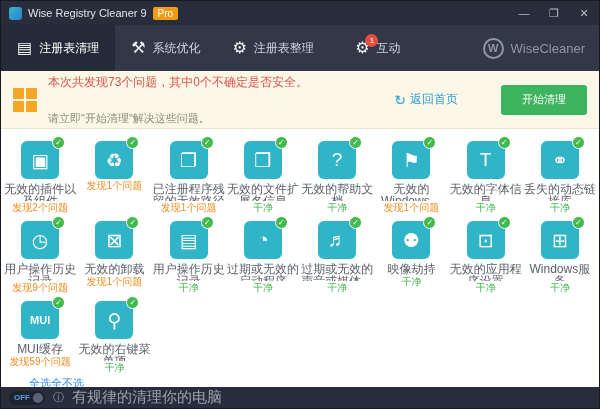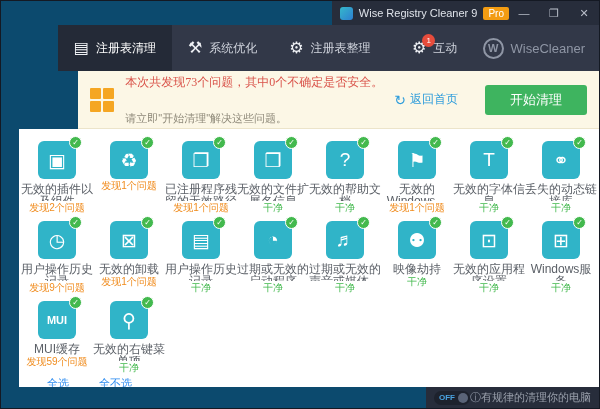--- a/index.html
+++ b/index.html
@@ -1,17 +1,17 @@
 <!DOCTYPE html>
 <html><head>
 <meta charset="utf-8">
 <style>
   * { margin:0; padding:0; box-sizing:border-box; }
   html,body { width:600px; height:409px; font-family:"Liberation Sans","DejaVu Sans",sans-serif; }
-  .window { width:600px; height:409px; display:flex; flex-direction:column; background:#0c4a6e; border:1px solid #141923; overflow:hidden;align-items:flex-end; }
+  .window { width:600px; height:409px; display:flex; flex-direction:column; background:#0c4a6e; border:1px solid #141923; overflow:hidden; }
 
   
   .titlebar { height:24px; background:#272d3b; display:flex; align-items:center; padding-left:8px; flex:0 0 auto; }
   .app-icon { width:13px; height:13px; border-radius:3px; background:linear-gradient(135deg,#35b8cb,#2d7fd1); }
   .title { color:#dfe3ea; font-size:11px; margin-left:6px; }
   .pro-badge { background:#f39c12; color:#fff; font-size:10px; height:13px; line-height:13px; padding:0 5px; border-radius:2px; margin-left:6px; }
   .tb-spacer { flex:1; }
   .ctrl { width:30px; height:24px; text-align:center; line-height:24px; color:#b8bdc8; font-size:11px; cursor:default; }
 
   
@@ -22,48 +22,48 @@
   .nav-badge { position:absolute; top:-6px; right:-9px; background:#e74c3c; min-width:13px; height:13px; border-radius:7px; color:#fff; font-size:8px; line-height:13px; text-align:center; padding:0 2px; }
   .brand { margin-left:auto; display:flex; align-items:center; gap:7px; padding-right:14px; color:#8f96a5; }
   .brand-circle { width:21px; height:21px; border:2px solid #8f96a5; border-radius:50%; text-align:center; line-height:17px; font-weight:bold; font-size:11px; }
   .brand-text { font-size:13px; }
 
   
   .summary { height:58px; background:#fcf7e6; border-bottom:1px solid #ece4ca; display:flex; align-items:center; padding:0 12px; gap:11px; flex:0 0 auto; }
   .grid-icon { width:24px; height:24px; display:grid; grid-template-columns:1fr 1fr; grid-template-rows:1fr 1fr; gap:2px; flex:0 0 auto; }
   .grid-icon span { background:#f5a623; border-radius:1px; }
   .sum-text { flex:1; overflow:hidden; }
-  .sum-line1 { color:#d9534a; font-size:12px; margin-bottom:20px; white-space:nowrap;font-family:Liberation Serif, serif; }
+  .sum-line1 { color:#d9534a; font-size:12px; margin-bottom:20px; white-space:nowrap; }
   .sum-line2 { color:#8f8a7a; font-size:11px; white-space:nowrap; }
   .back-link { color:#2d9cdb; font-size:12px; display:flex; align-items:center; gap:4px; margin-right:16px; white-space:nowrap; cursor:default; }
   .refresh { font-size:14px; }
-  .clean-btn { width:102px; height:30px; background:#3eb45f; border:none; border-radius:3px; color:#fff; font-size:13px; font-family:inherit; cursor:default; flex:0 0 auto; }
+  .clean-btn { width:86px; height:30px; background:#3eb45f; border:none; border-radius:3px; color:#fff; font-size:11px; font-family:inherit; cursor:default; flex:0 0 auto;margin-left:16px; }
 
   
   .content { flex:1; background:#fff; padding:6px 2px 0; display:flex; flex-direction:column; overflow:hidden; }
   .grid { display:grid; grid-template-columns:repeat(8,1fr); row-gap:2px; }
   .item { height:78px; display:flex; flex-direction:column; align-items:center; padding-top:6px; cursor:default; }
   .icon-wrap { position:relative; width:38px; height:38px; flex:0 0 auto; }
   .tile { width:38px; height:38px; background:#30b4c8; border-radius:6px; color:#fff; display:flex; align-items:center; justify-content:center; font-size:19px; }
   .tile.small { font-size:11px; font-weight:bold; letter-spacing:0; }
   .check { position:absolute; top:-5px; right:-6px; width:13px; height:13px; background:#43b94e; border:1px solid #fff; border-radius:50%; color:#fff; font-size:8px; line-height:11px; text-align:center; }
   .label { font-size:12px; color:#5a5f66; text-align:center; line-height:12px; max-height:24px; overflow:hidden; width:72px; margin-top:4px; display:-webkit-box; -webkit-line-clamp:2; -webkit-box-orient:vertical; }
   .status { font-size:10px; margin-top:1px; line-height:11px; }
   .st-issues { color:#f08c1e; }
   .st-clean { color:#43b94e; }
-  .links { display:flex; gap:30px; padding:3px 0 0 26px; }
+  .links { display:flex; padding:3px 0 0 26px; }
   .links a { color:#2d8cf0; font-size:11px; text-decoration:none; cursor:default; }
 
   
-  .statusbar { height:21px; background:#272d3b; display:flex; align-items:center; padding:0 8px; flex:0 0 auto; }
+  .statusbar { height:21px; background:#272d3b; display:flex; align-items:center; padding:0 8px; gap:8px; flex:0 0 auto; }
   .toggle { width:36px; height:14px; background:#1d222d; border-radius:8px; display:flex; align-items:center; padding:0 2px 0 5px; gap:3px; cursor:default; }
   .toggle-label { color:#4aa3e0; font-size:8px; font-weight:bold; }
   .toggle-knob { width:10px; height:10px; border-radius:50%; background:#5a6478; }
   .tip-icon { color:#8f96a5; font-size:11px; line-height:1; }
-  .status-text { color:#9aa0ac; font-size:11px; }
+  .status-text { color:#9aa0ac; font-size:15px; }
 </style>
 </head>
 <body>
 
 <div class="window">
 
   <div class="titlebar">
     <span class="app-icon"></span>
     <span class="title">Wise Registry Cleaner 9</span>
     <span class="pro-badge">Pro</span>

